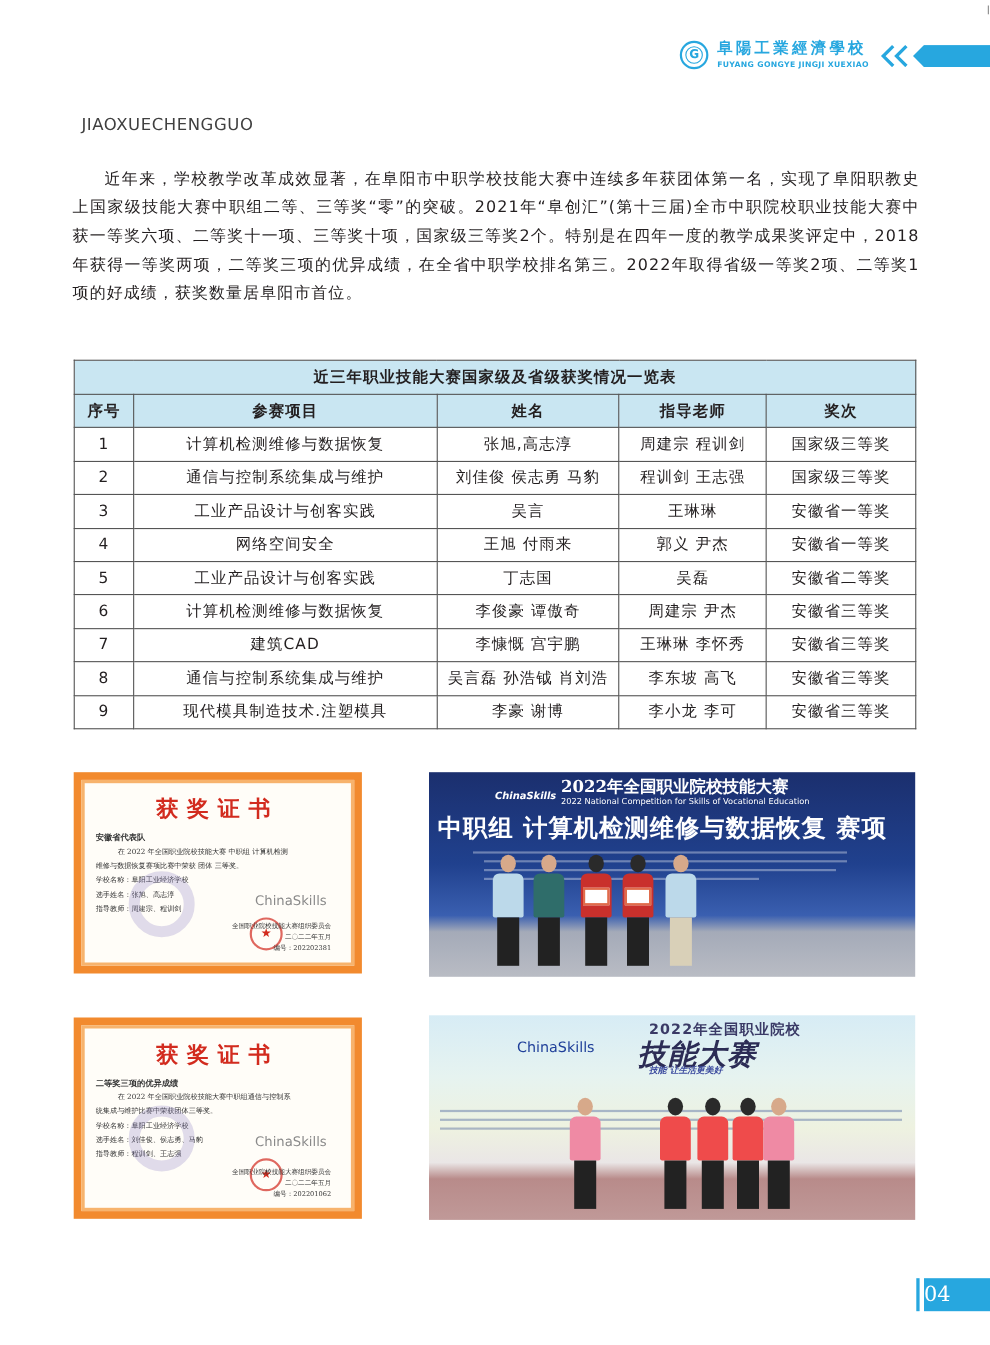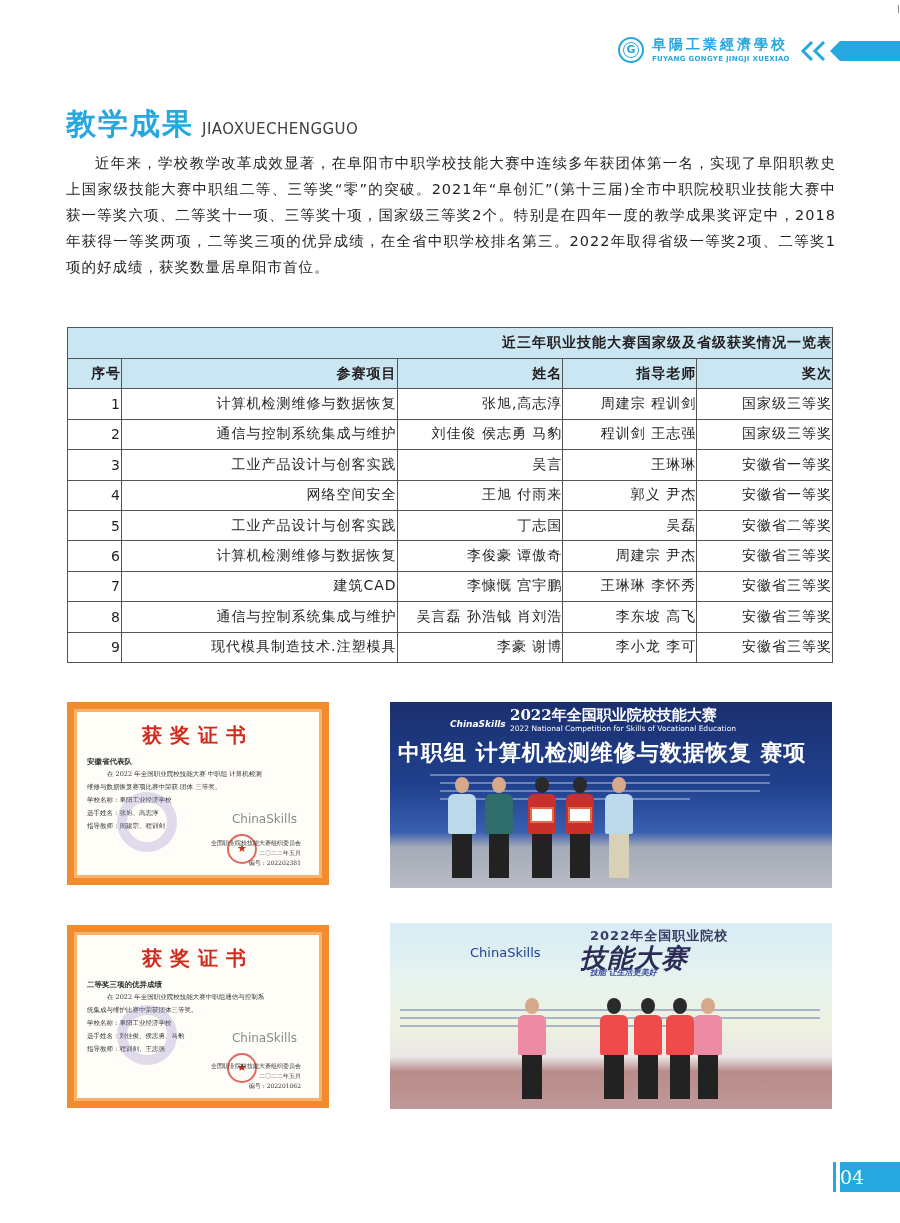--- a/index.html
+++ b/index.html
@@ -22,21 +22,21 @@
   
   .section-title { position: absolute; top: 104px; left: 66px; display: flex; align-items: baseline; }
   .title-cn { font-size: 30px; font-weight: bold; color: #27a7df; letter-spacing: 2px; }
   .title-en { font-size: 15px; color: #404040; margin-left: 8px; letter-spacing: 0.5px; }
 
   
   .intro { position: absolute; top: 150px; left: 66px; width: 770px; font-size: 14.5px; line-height: 26px; text-align: justify; text-indent: 2em; letter-spacing: 1px; color: #231f20; }
 
   
   .award-table { position: absolute; top: 327px; left: 67px; width: 766px; border-collapse: collapse; font-size: 14px; }
-  .award-table td, .award-table th { border: 1px solid #555; text-align: right; height: 30.4px; letter-spacing: 1px; }
+  .award-table td, .award-table th { border: 1px solid #555; text-align: center; height: 30.4px; letter-spacing: 1px; }
   .award-table .cap th { background: #c9e6f2; font-weight: bold; font-size: 14px; height: 31px; }
   .award-table .head th { background: #c9e6f2; font-weight: bold; font-size: 14px; }
   .award-table td { background: #fff; color: #231f20; }
   .c1 { width: 54px; } .c2 { width: 276px; } .c3 { width: 166px; } .c4 { width: 134px; } .c5 { width: 136px; }
 
   
   .img { position: absolute; overflow: hidden; }
   .cert { background: #f28a2e; padding: 7px; }
   .cert-inner { width: 100%; height: 100%; background: #fffdf8; border: 3px solid #f7b36d; position: relative; padding: 6px 10px; }
   .cert-title { font-family: "DejaVu Serif", serif; font-size: 20px; font-weight: bold; color: #d22b1e; text-align: center; letter-spacing: 8px; margin-top: 4px; }
@@ -88,21 +88,20 @@
 </div>
 <div class="chev" style="left:812px;">
   <svg width="14" height="20" viewBox="0 0 14 20">
       <polyline points="12,1 3,10 12,19" fill="none" stroke="#27a7df" stroke-width="3"></polyline>
     </svg>
 </div>
 <div class="brand-bar"></div>
 <div class="corner-line"></div>
 
 <div class="section-title">
-  <span class="title-cn">教学成果</span>
   <span class="title-en">JIAOXUECHENGGUO</span>
 </div>
 
 <p class="intro">近年来，学校教学改革成效显著，在阜阳市中职学校技能大赛中连续多年获团体第一名，实现了阜阳职教史上国家级技能大赛中职组二等、三等奖“零”的突破。2021年“阜创汇”(第十三届)全市中职院校职业技能大赛中获一等奖六项、二等奖十一项、三等奖十项，国家级三等奖2个。特别是在四年一度的教学成果奖评定中，2018年获得一等奖两项，二等奖三项的优异成绩，在全省中职学校排名第三。2022年取得省级一等奖2项、二等奖1项的好成绩，获奖数量居阜阳市首位。</p>
 
 <table class="award-table">
   <colgroup>
       <col class="c1">
       <col class="c2">
       <col class="c3">

